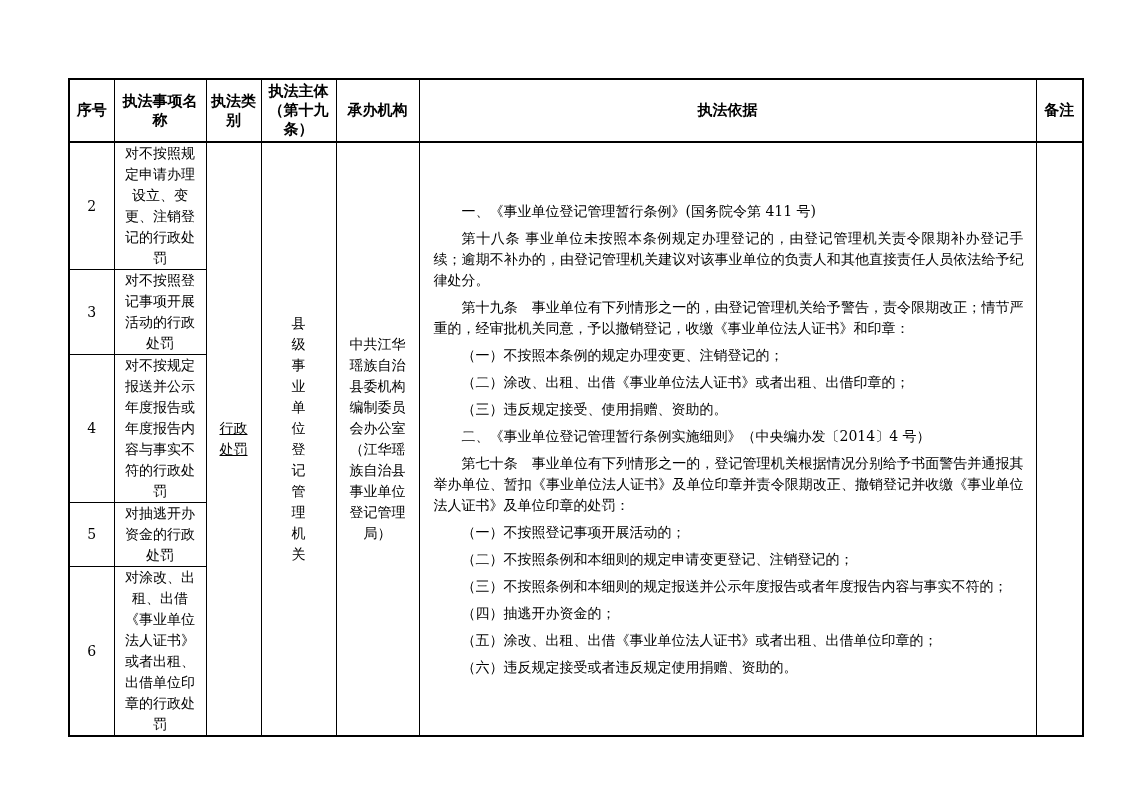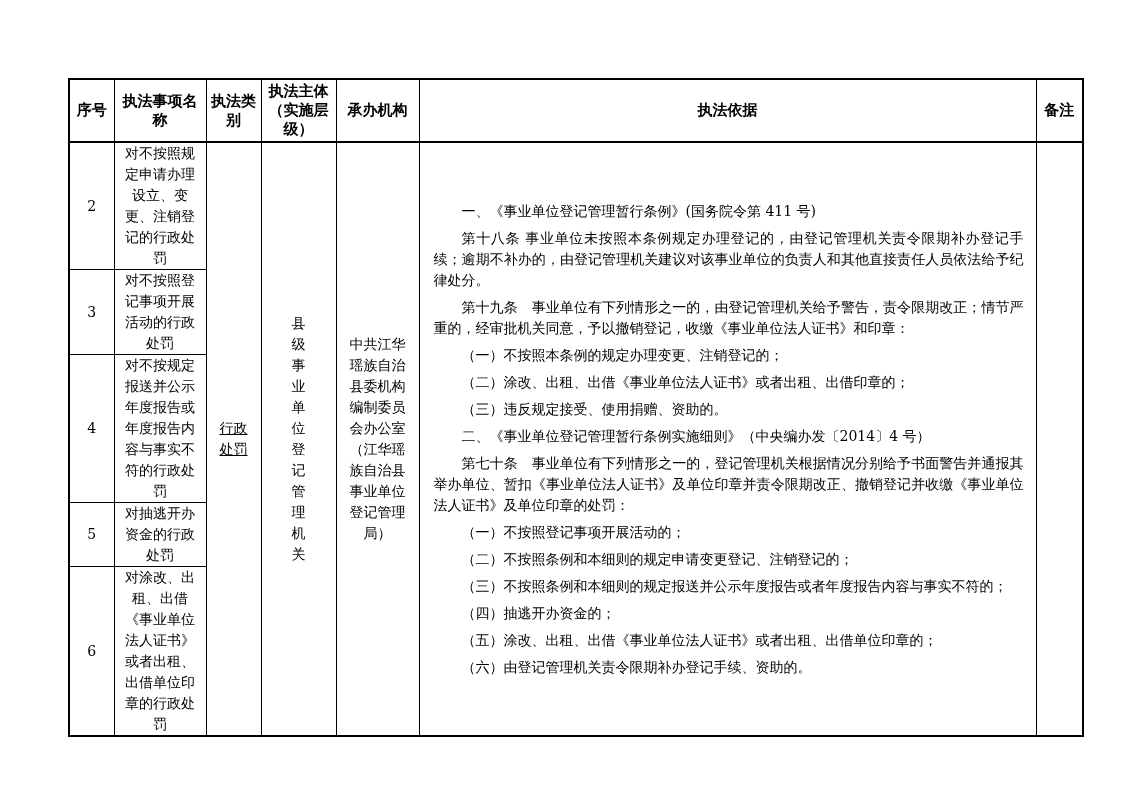--- a/index.html
+++ b/index.html
@@ -72,21 +72,21 @@
       <col style="width:75px">
       <col style="width:83px">
       <col style="width:617px">
       <col style="width:47px">
     </colgroup>
     <tbody>
         <tr class="hdr">
       <th class="h-no">序号</th>
       <th class="h-name">执法事项名称</th>
       <th class="h-cat">执法类别</th>
-      <th class="h-subj">执法主体（实施层级）</th>
+      <th class="h-subj">执法主体（第十九条）</th>
       <th class="h-agency">承办机构</th>
       <th>执法依据</th>
       <th>备注</th>
     </tr>
 
     <tr class="r2">
       <td class="c-no">2</td>
       <td class="c-name">对不按照规定申请办理设立、变更、注销登记的行政处罚</td>
       <td class="c-cat" rowspan="5">行政处罚</td>
       <td class="c-subj" rowspan="5">县级事业单位登记管理机关</td>
@@ -99,21 +99,21 @@
           <p>（一）不按照本条例的规定办理变更、注销登记的；</p>
           <p>（二）涂改、出租、出借《事业单位法人证书》或者出租、出借印章的；</p>
           <p>（三）违反规定接受、使用捐赠、资助的。</p>
           <p>二、《事业单位登记管理暂行条例实施细则》（中央编办发〔2014〕4 号）</p>
           <p>第七十条　事业单位有下列情形之一的，登记管理机关根据情况分别给予书面警告并通报其举办单位、暂扣《事业单位法人证书》及单位印章并责令限期改正、撤销登记并收缴《事业单位法人证书》及单位印章的处罚：</p>
           <p>（一）不按照登记事项开展活动的；</p>
           <p>（二）不按照条例和本细则的规定申请变更登记、注销登记的；</p>
           <p>（三）不按照条例和本细则的规定报送并公示年度报告或者年度报告内容与事实不符的；</p>
           <p>（四）抽逃开办资金的；</p>
           <p>（五）涂改、出租、出借《事业单位法人证书》或者出租、出借单位印章的；</p>
-          <p>（六）由登记管理机关责令限期补办登记手续、资助的。</p>
+          <p>（六）违反规定接受或者违反规定使用捐赠、资助的。</p>
         </div>
       </td>
       <td class="c-remark" rowspan="5"></td>
     </tr>
 
     <tr class="r3">
       <td class="c-no">3</td>
       <td class="c-name">对不按照登记事项开展活动的行政处罚</td>
     </tr>
 

